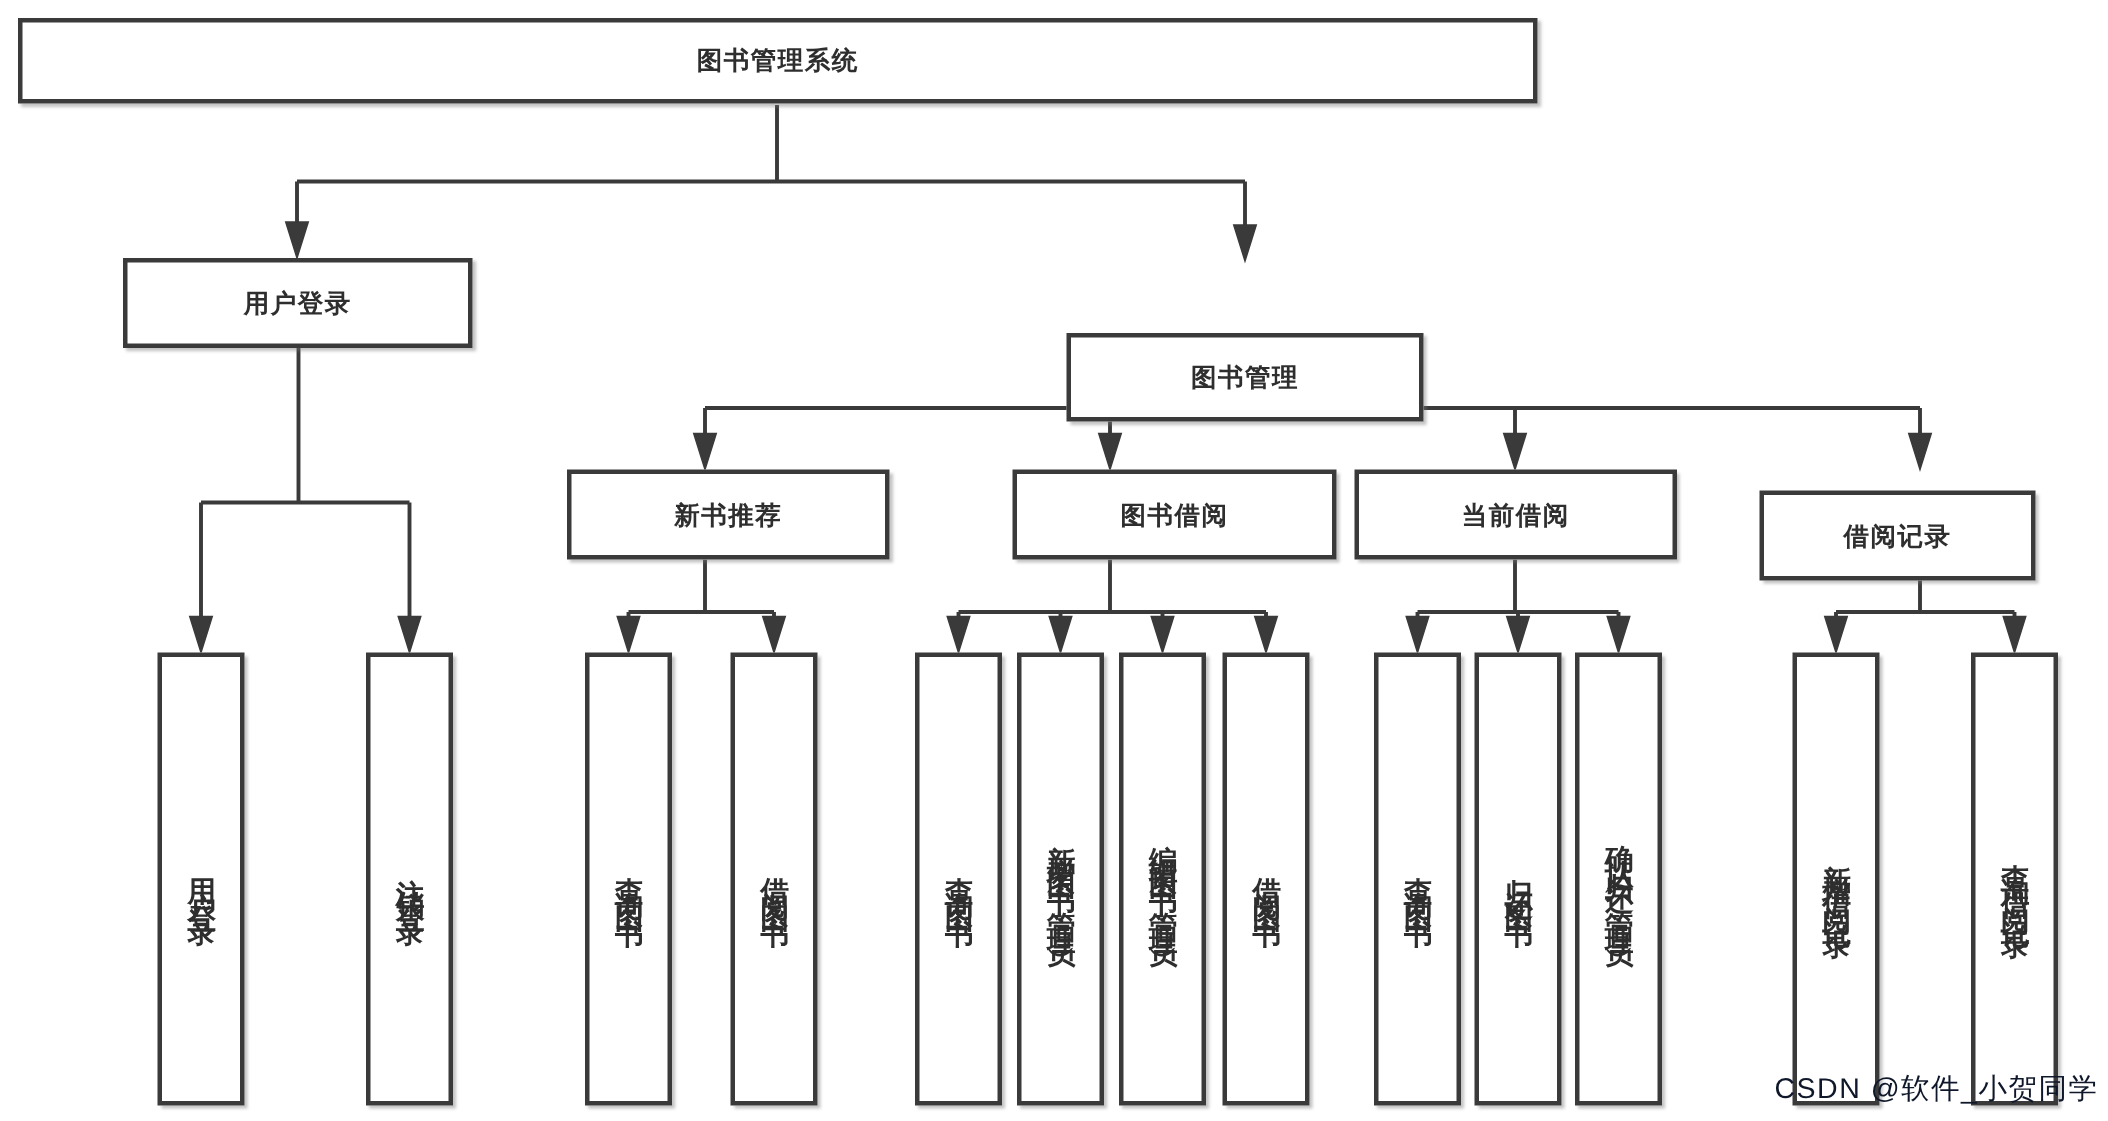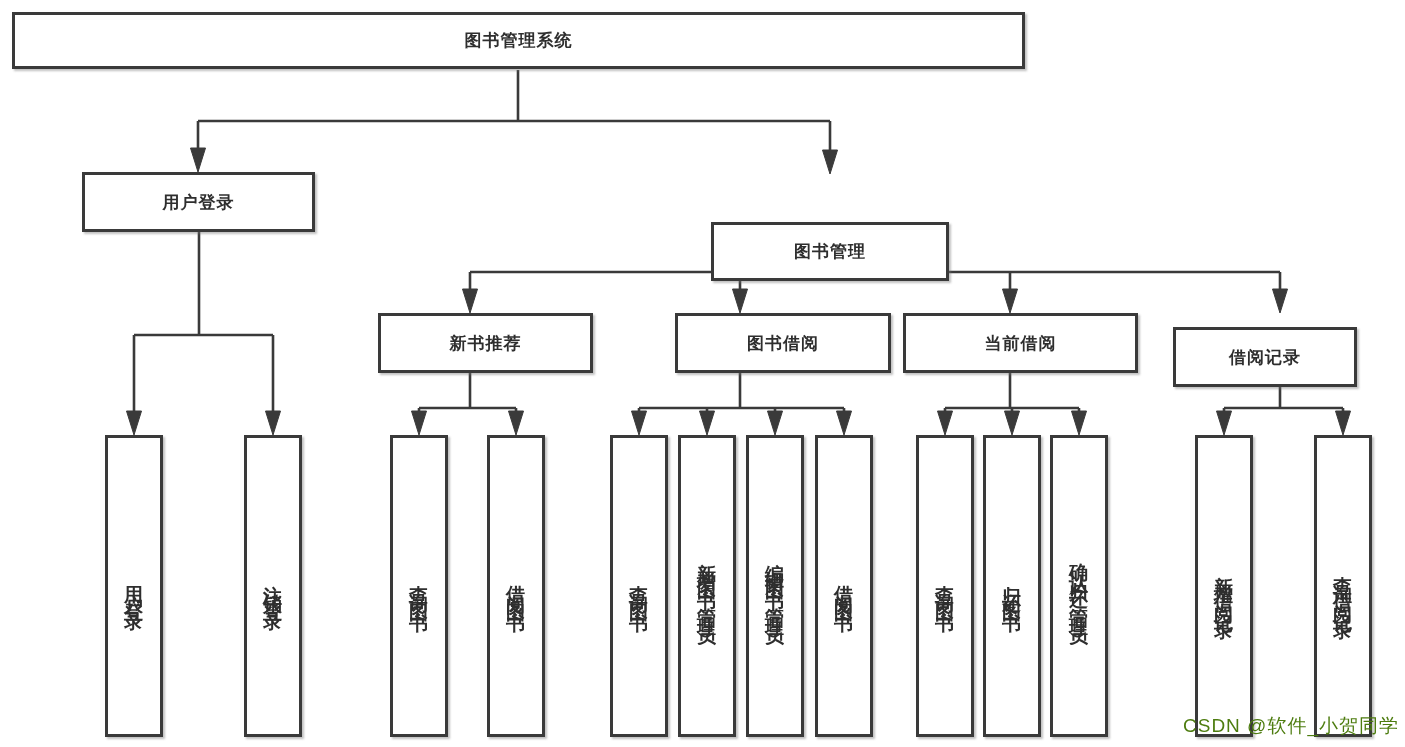--- a/index.html
+++ b/index.html
@@ -40,21 +40,21 @@
     width: 1405px; height: 747px;
     z-index: 1;
   }
   #connectors path { stroke: #3a3a3a; stroke-width: 2.6; fill: none; }
   #connectors polygon { fill: #3a3a3a; stroke: #3a3a3a; stroke-width: 1; }
   .watermark {
     position: absolute;
     left: 1183px;
     top: 713px;
     font-size: 19px;
-    color: #4d7c0f;
+    color: #0f172a;
     letter-spacing: 1px;
     white-space: nowrap;
     z-index: 3;
   }
 </style>
 </head>
 <body>
 
 <div id="canvas">
 
@@ -127,21 +127,21 @@
     </g>
   </svg>
 
   <div class="node" style="left:12px; top:12px; width:1013px; height:57px;">图书管理系统</div>
 
   <div class="node" style="left:82px; top:172px; width:233px; height:60px;">用户登录</div>
   <div class="node" style="left:711px; top:174px; width:238px; height:59px;margin-top:48px;">图书管理</div>
 
   <div class="node" style="left:363px; top:313px; width:215px; height:60px;margin-left:15px;">新书推荐</div>
   <div class="node" style="left:632px; top:313px; width:216px; height:60px;margin-left:43px;">图书借阅</div>
-  <div class="node" style="left:903px; top:313px; width:235px; height:60px;">当前借阅</div>
+  <div class="node" style="left:903px; top:313px; width:215px; height:60px;">当前借阅</div>
   <div class="node" style="left:1173px; top:327px; width:184px; height:60px;">借阅记录</div>
 
   <div class="node leaf" style="left:105px; top:435px; width:58px; height:302px;">用户登录</div>
   <div class="node leaf" style="left:244px; top:435px; width:58px; height:302px;">注销登录</div>
 
   <div class="node leaf" style="left:390px; top:435px; width:58px; height:302px;">查询图书</div>
   <div class="node leaf" style="left:487px; top:435px; width:58px; height:302px;">借阅图书</div>
 
   <div class="node leaf" style="left:610px; top:435px; width:58px; height:302px;">查询图书</div>
   <div class="node leaf" style="left:678px; top:435px; width:58px; height:302px;">新增图书（管理员）</div>

